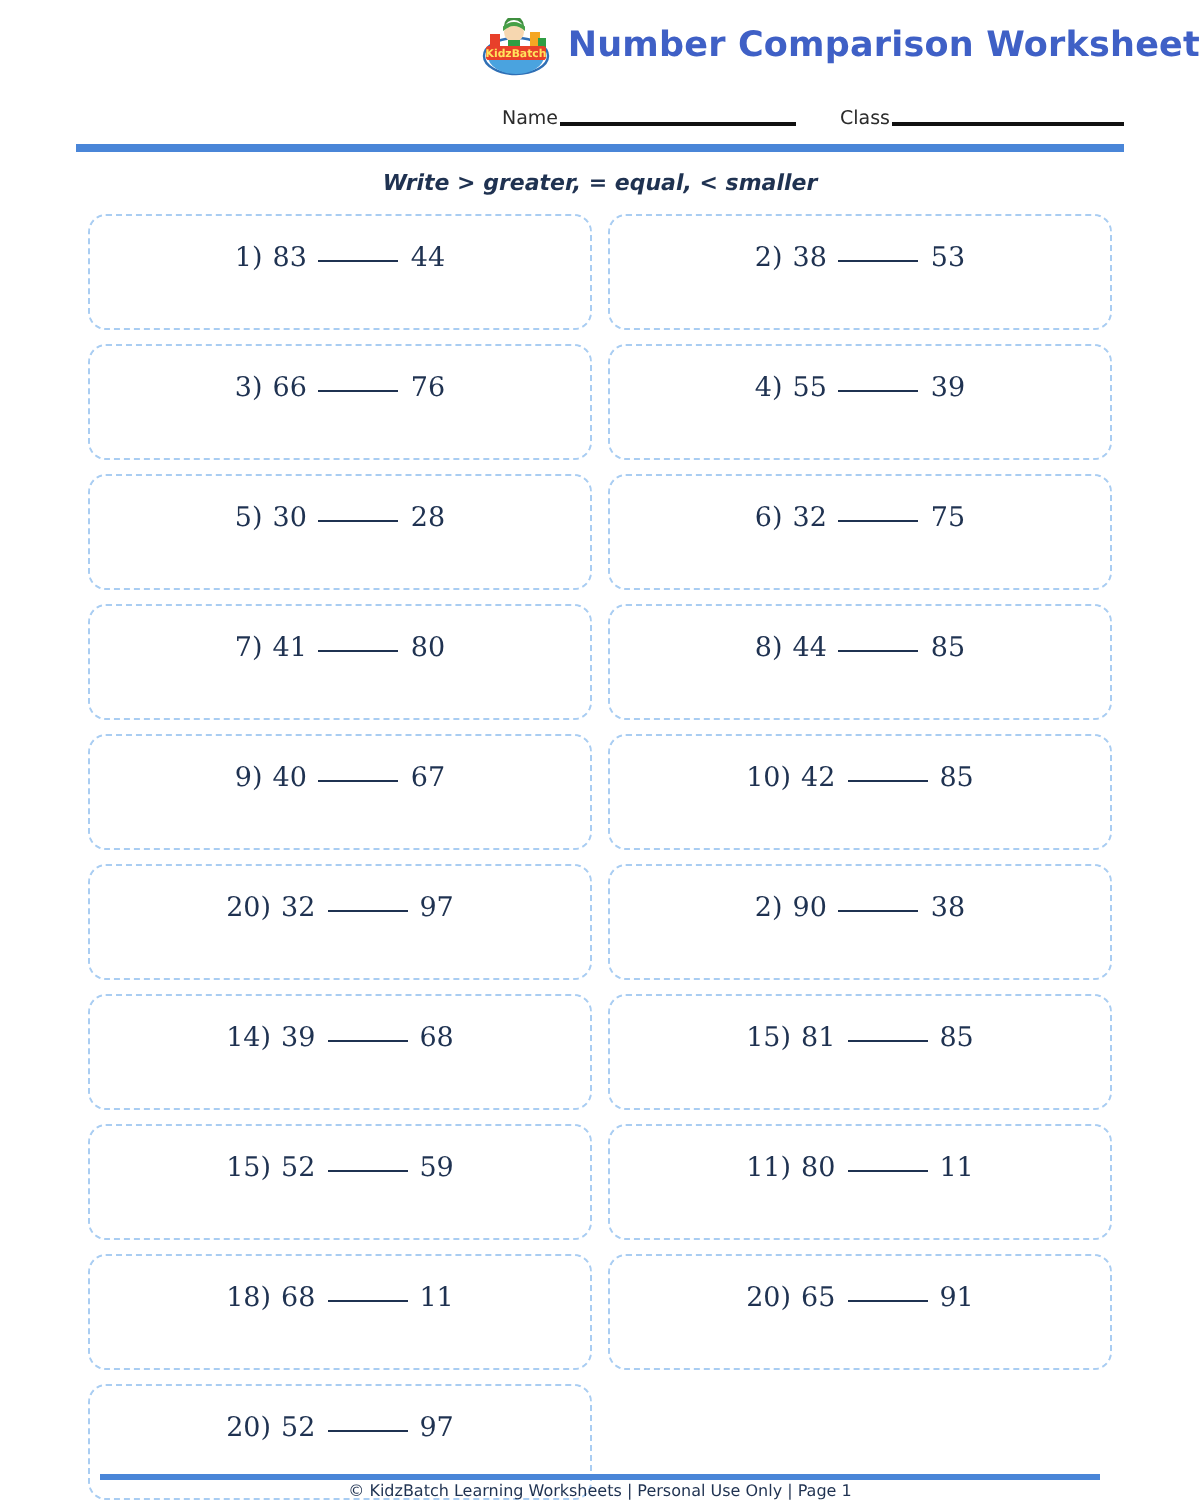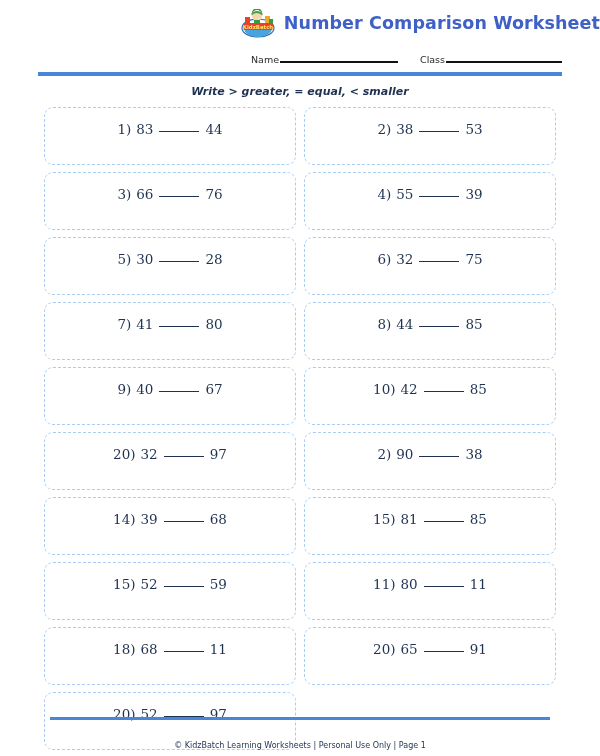--- a/index.html
+++ b/index.html
@@ -138,21 +138,21 @@
   .footer-bar {
     margin: 0 50px;
     height: 2.6px;
     background: #4a86d8;
   }
   .footer-text {
     text-align: center;
     font-family: "DejaVu Sans", sans-serif;
     font-size: 8px;
     color: #1f3251;
-    padding: 21px 0 6px 0;
+    padding: 1px 0 6px 0;
   }
 </style>
 </head>
 <body>
 
 <div class="page">
 
   <div class="header">
 
     <div class="title-row">

